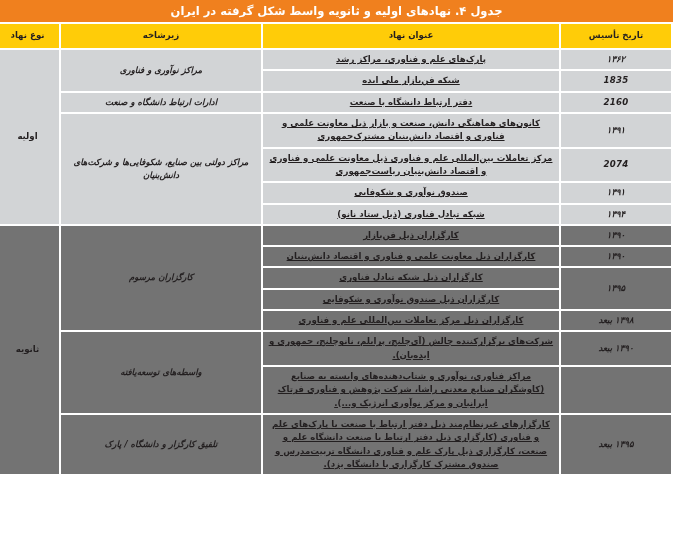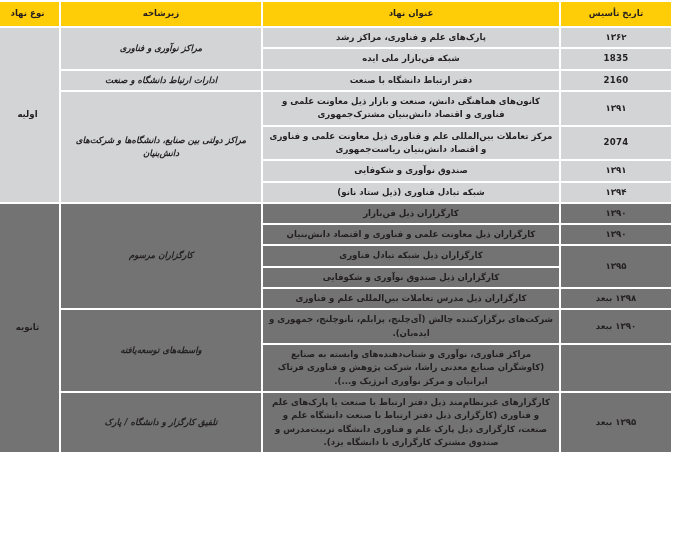--- a/index.html
+++ b/index.html
@@ -68,30 +68,32 @@
   col.c-date  { width: 110px; }
 
   
   td.gray  { background: #D2D4D6; }
   td.yellow{ background: #737373; }
 
   td.name-cell {
     text-align: center;
     padding-left: 10px;
     padding-right: 10px;
+    text-decoration: underline;
   }
   td.sub-cell { font-weight: bold; font-style: italic; }
   td.type-cell { font-weight: bold; }
-  td.date-cell { font-weight: bold; letter-spacing: .3px;}
+  td.date-cell { font-weight: bold; letter-spacing: .3px; font-style: italic;}
 </style>
 </head>
 <body>
 
 <div class="table-wrap">
 
+  <div class="title-bar">جدول ۴. نهادهای اولیه و ثانویه واسط شکل گرفته در ایران</div>
 
   <table class="main">
     <colgroup>
       <col class="c-date">
       <col class="c-name">
       <col class="c-sub">
       <col class="c-type">
     </colgroup>
     <thead>
       <tr>
@@ -113,21 +115,21 @@
           <td class="gray name-cell">شبکه فن‌بازار ملی ایده</td>
         </tr>
         <tr>
           <td class="gray date-cell">2160</td>
           <td class="gray name-cell">دفتر ارتباط دانشگاه با صنعت</td>
           <td class="gray sub-cell" rowspan="1">ادارات ارتباط دانشگاه و صنعت</td>
         </tr>
         <tr>
           <td class="gray date-cell">۱۳۹۱</td>
           <td class="gray name-cell">کانون‌های هماهنگی دانش، صنعت و بازار ذیل معاونت علمی و فناوری و اقتصاد دانش‌بنیان مشترک‌جمهوری</td>
-          <td class="gray sub-cell" rowspan="4">مراکز دولتی بین صنایع، دانشگاه‌ها و شرکت‌های دانش‌بنیان</td>
+          <td class="gray sub-cell" rowspan="4">مراکز دولتی بین صنایع، شکوفایی‌ها و شرکت‌های دانش‌بنیان</td>
         </tr>
         <tr>
           <td class="gray date-cell">2074</td>
           <td class="gray name-cell">مرکز تعاملات بین‌المللی علم و فناوری ذیل معاونت علمی و فناوری و اقتصاد دانش‌بنیان ریاست‌جمهوری</td>
         </tr>
         <tr>
           <td class="gray date-cell">۱۳۹۱</td>
           <td class="gray name-cell">صندوق نوآوری و شکوفایی</td>
         </tr>
         <tr>
@@ -146,21 +148,21 @@
         </tr>
         <tr>
           <td class="yellow date-cell" rowspan="2">۱۳۹۵</td>
           <td class="yellow name-cell">کارگزاران ذیل شبکه تبادل فناوری</td>
         </tr>
         <tr>
           <td class="yellow name-cell">کارگزاران ذیل صندوق نوآوری و شکوفایی</td>
         </tr>
         <tr>
           <td class="yellow date-cell">۱۳۹۸ ببعد</td>
-          <td class="yellow name-cell">کارگزاران ذیل مدرس تعاملات بین‌المللی علم و فناوری</td>
+          <td class="yellow name-cell">کارگزاران ذیل مرکز تعاملات بین‌المللی علم و فناوری</td>
         </tr>
         <tr>
           <td class="yellow date-cell">۱۳۹۰ ببعد</td>
           <td class="yellow name-cell">شرکت‌های برگزارکننده چالش (آی‌چلنج، پرابلم، نانوچلنج، جمهوری و ایده‌بان).</td>
           <td class="yellow sub-cell" rowspan="2">واسطه‌های توسعه‌یافته</td>
         </tr>
         <tr>
           <td class="yellow date-cell"></td>
           <td class="yellow name-cell">مراکز فناوری، نوآوری و شتاب‌دهنده‌های وابسته به صنایع (کاوشگران صنایع معدنی راشا، شرکت پژوهش و فناوری فرتاک ایرانیان و مرکز نوآوری انرژیک و...).</td>
         </tr>

